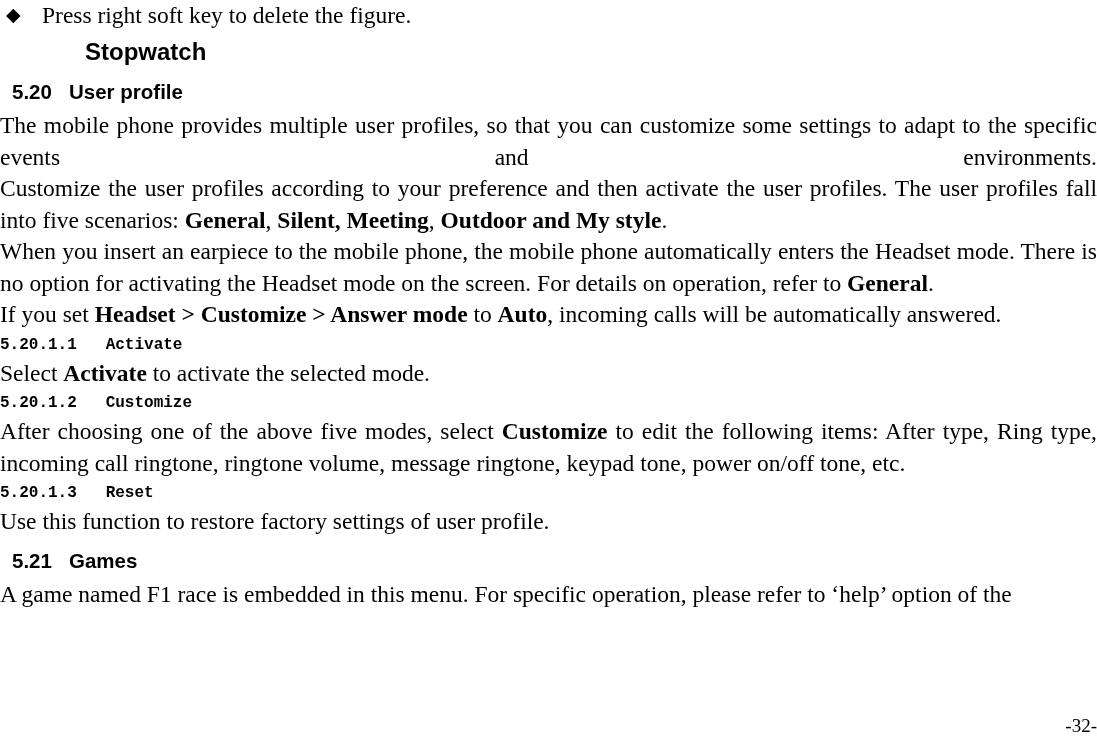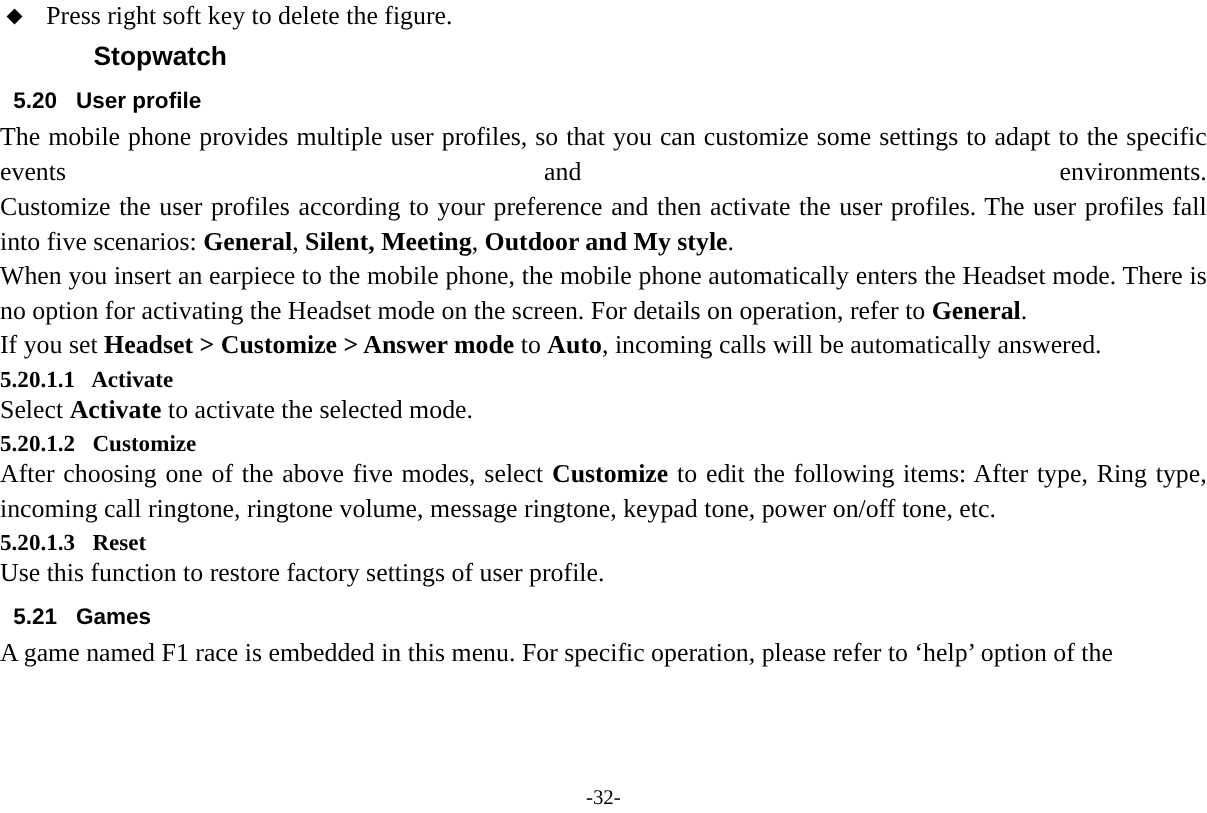--- a/index.html
+++ b/index.html
@@ -60,23 +60,23 @@
     line-height: 28px;
     margin: 9px 0 0 0;
     padding-left: 0;
     white-space: pre;
   }
   .h-sans-num .num { display: inline; margin-left: 12px; }
   .h-sans-num .ttl { display: inline; }
 
   
   .h-serif-sub {
-    font-family: Liberation Serif, serif;
+    font-family: Liberation Mono, monospace;
     font-weight: bold;
-    font-size: 21px;
+    font-size: 16px;
     line-height: 26px;
     margin: 1px 0 0 0;
     white-space: pre;
   }
 
   
   .body-p {
     font-size: 23.5px;
     line-height: 31.5px;
     margin: 4px 0 0 0;
@@ -91,21 +91,21 @@
   
   .body-p.force-just { text-align-last: justify; }
   .body-p.normal-last { text-align-last: left; }
 
   
   .footer {
     position: absolute;
     left: 0;
     right: 0;
     bottom: 2px;
-    text-align: center;
+    text-align: right;
     font-size: 19px;
     line-height: 22px;
   }
   .footer-inner { margin-left: 0px; }
 </style>
 </head>
 <body>
 
 <div class="page">
 

